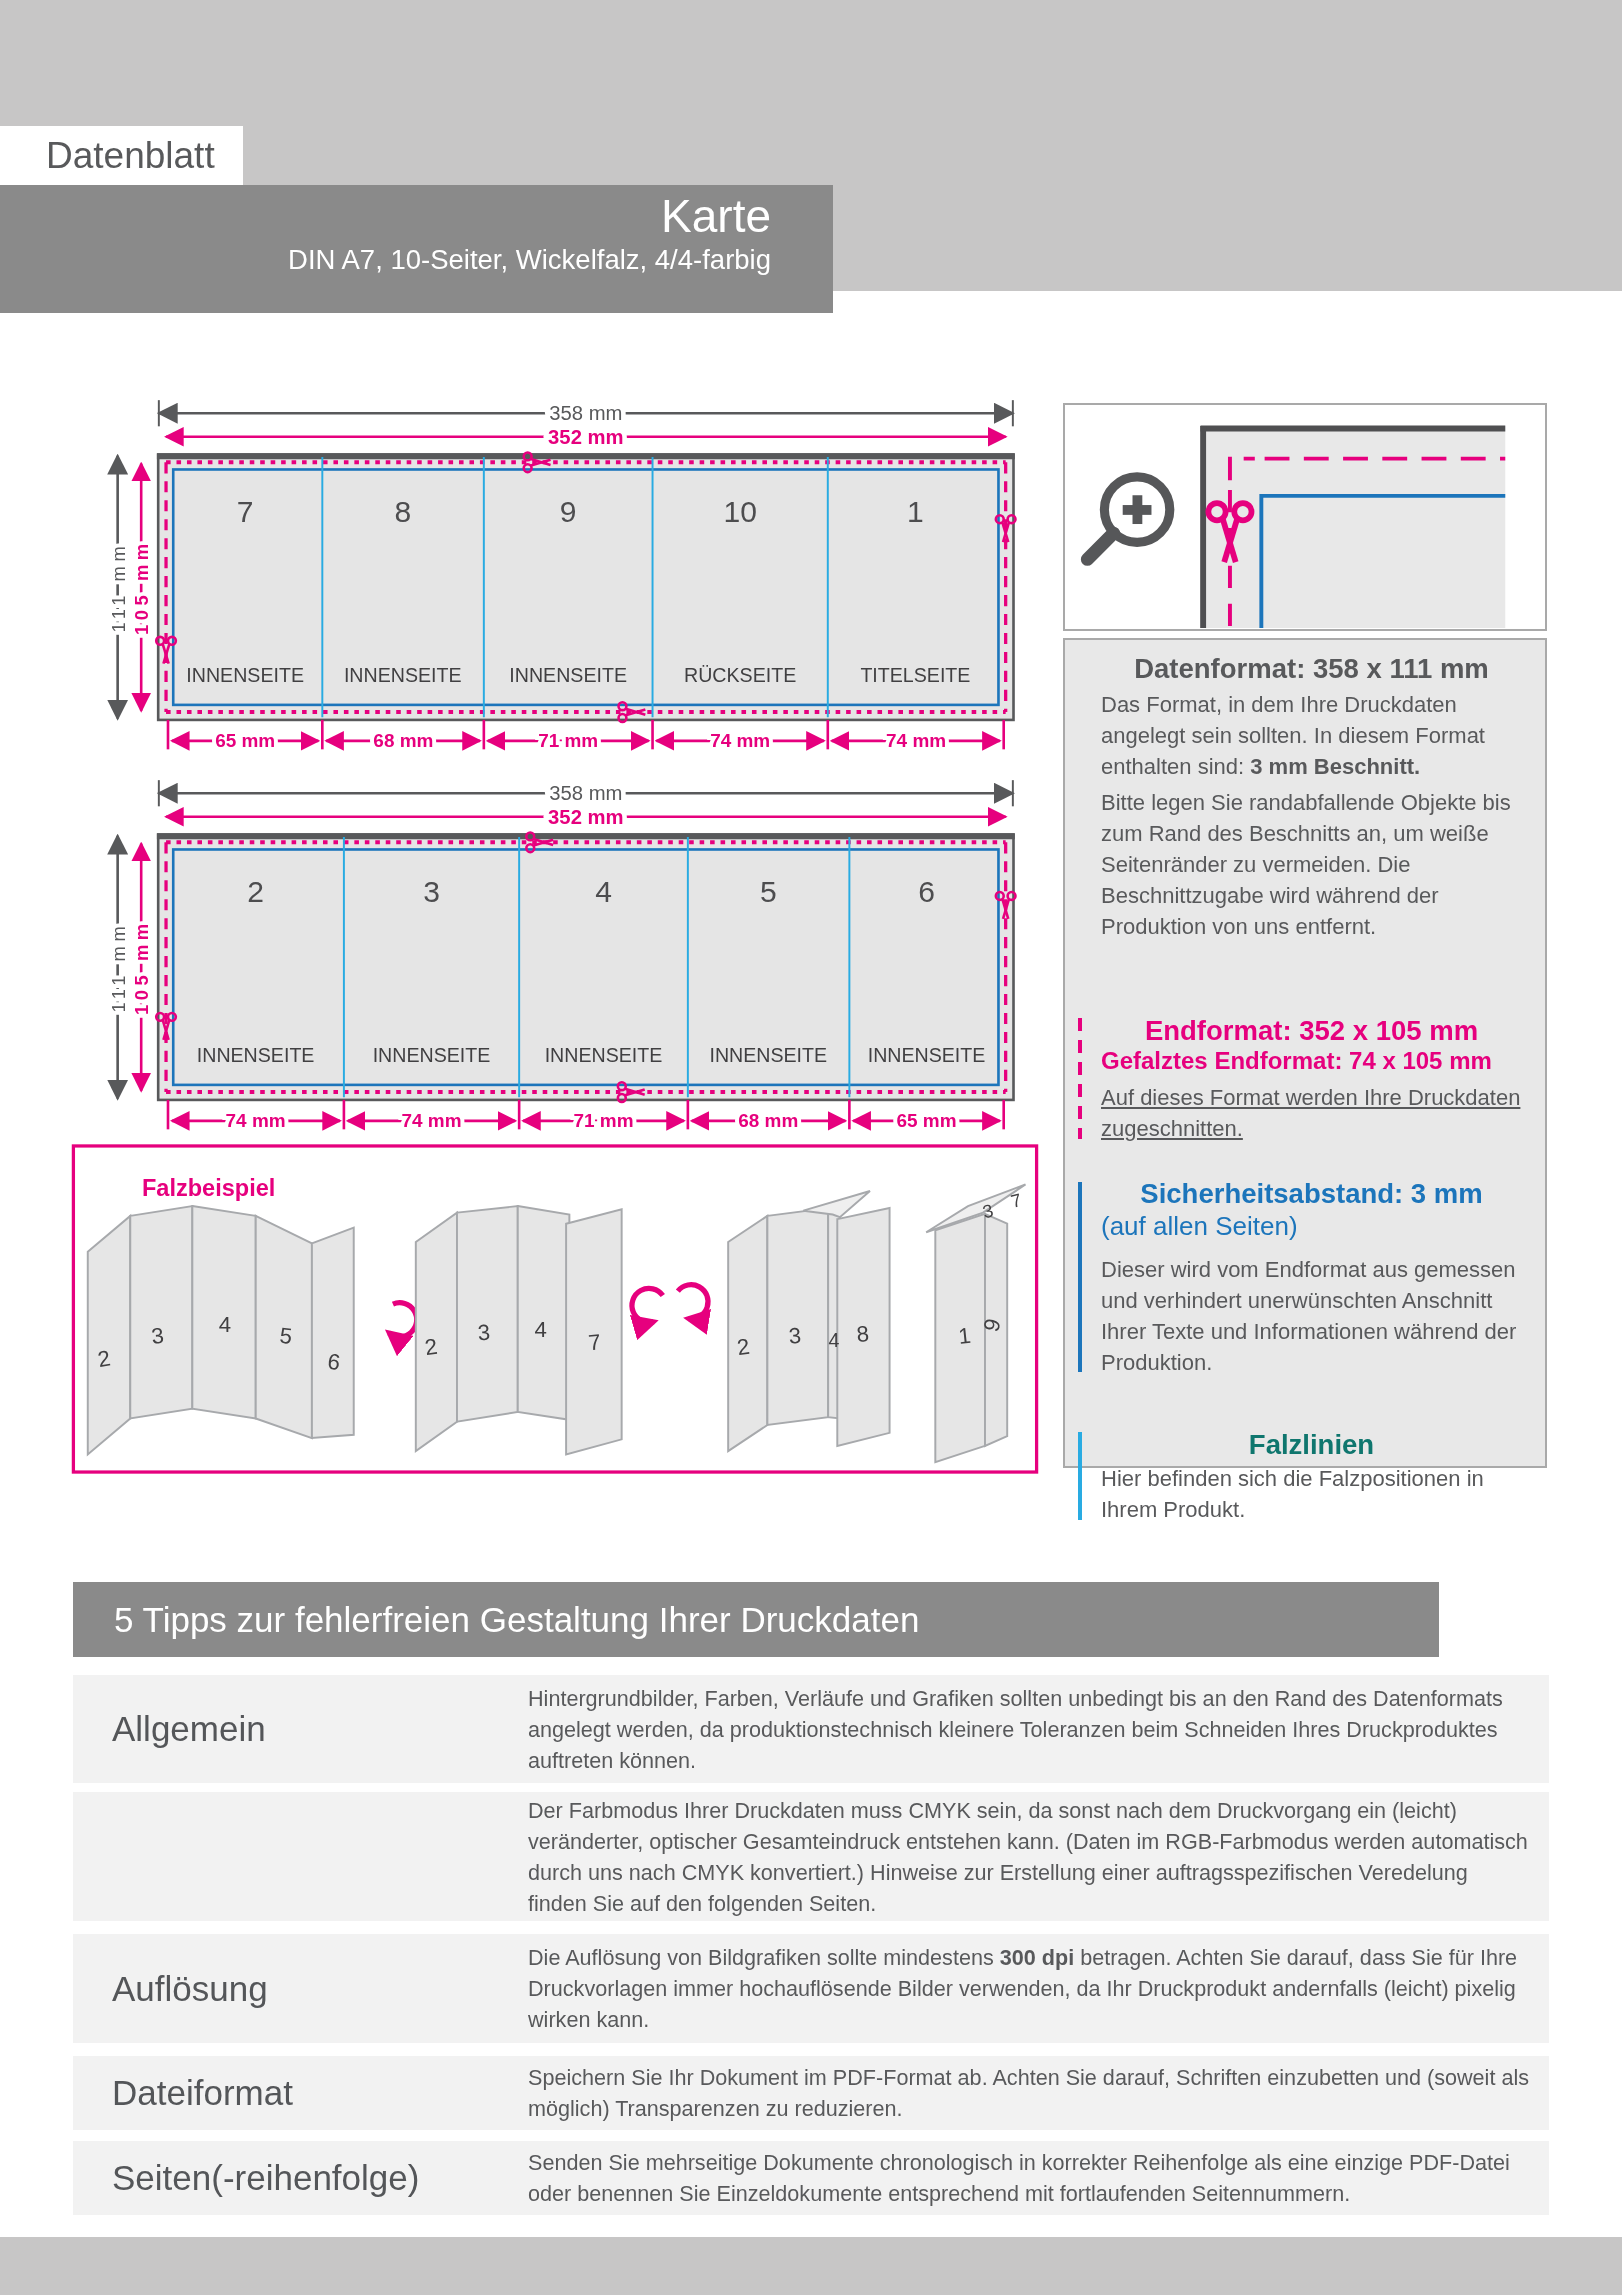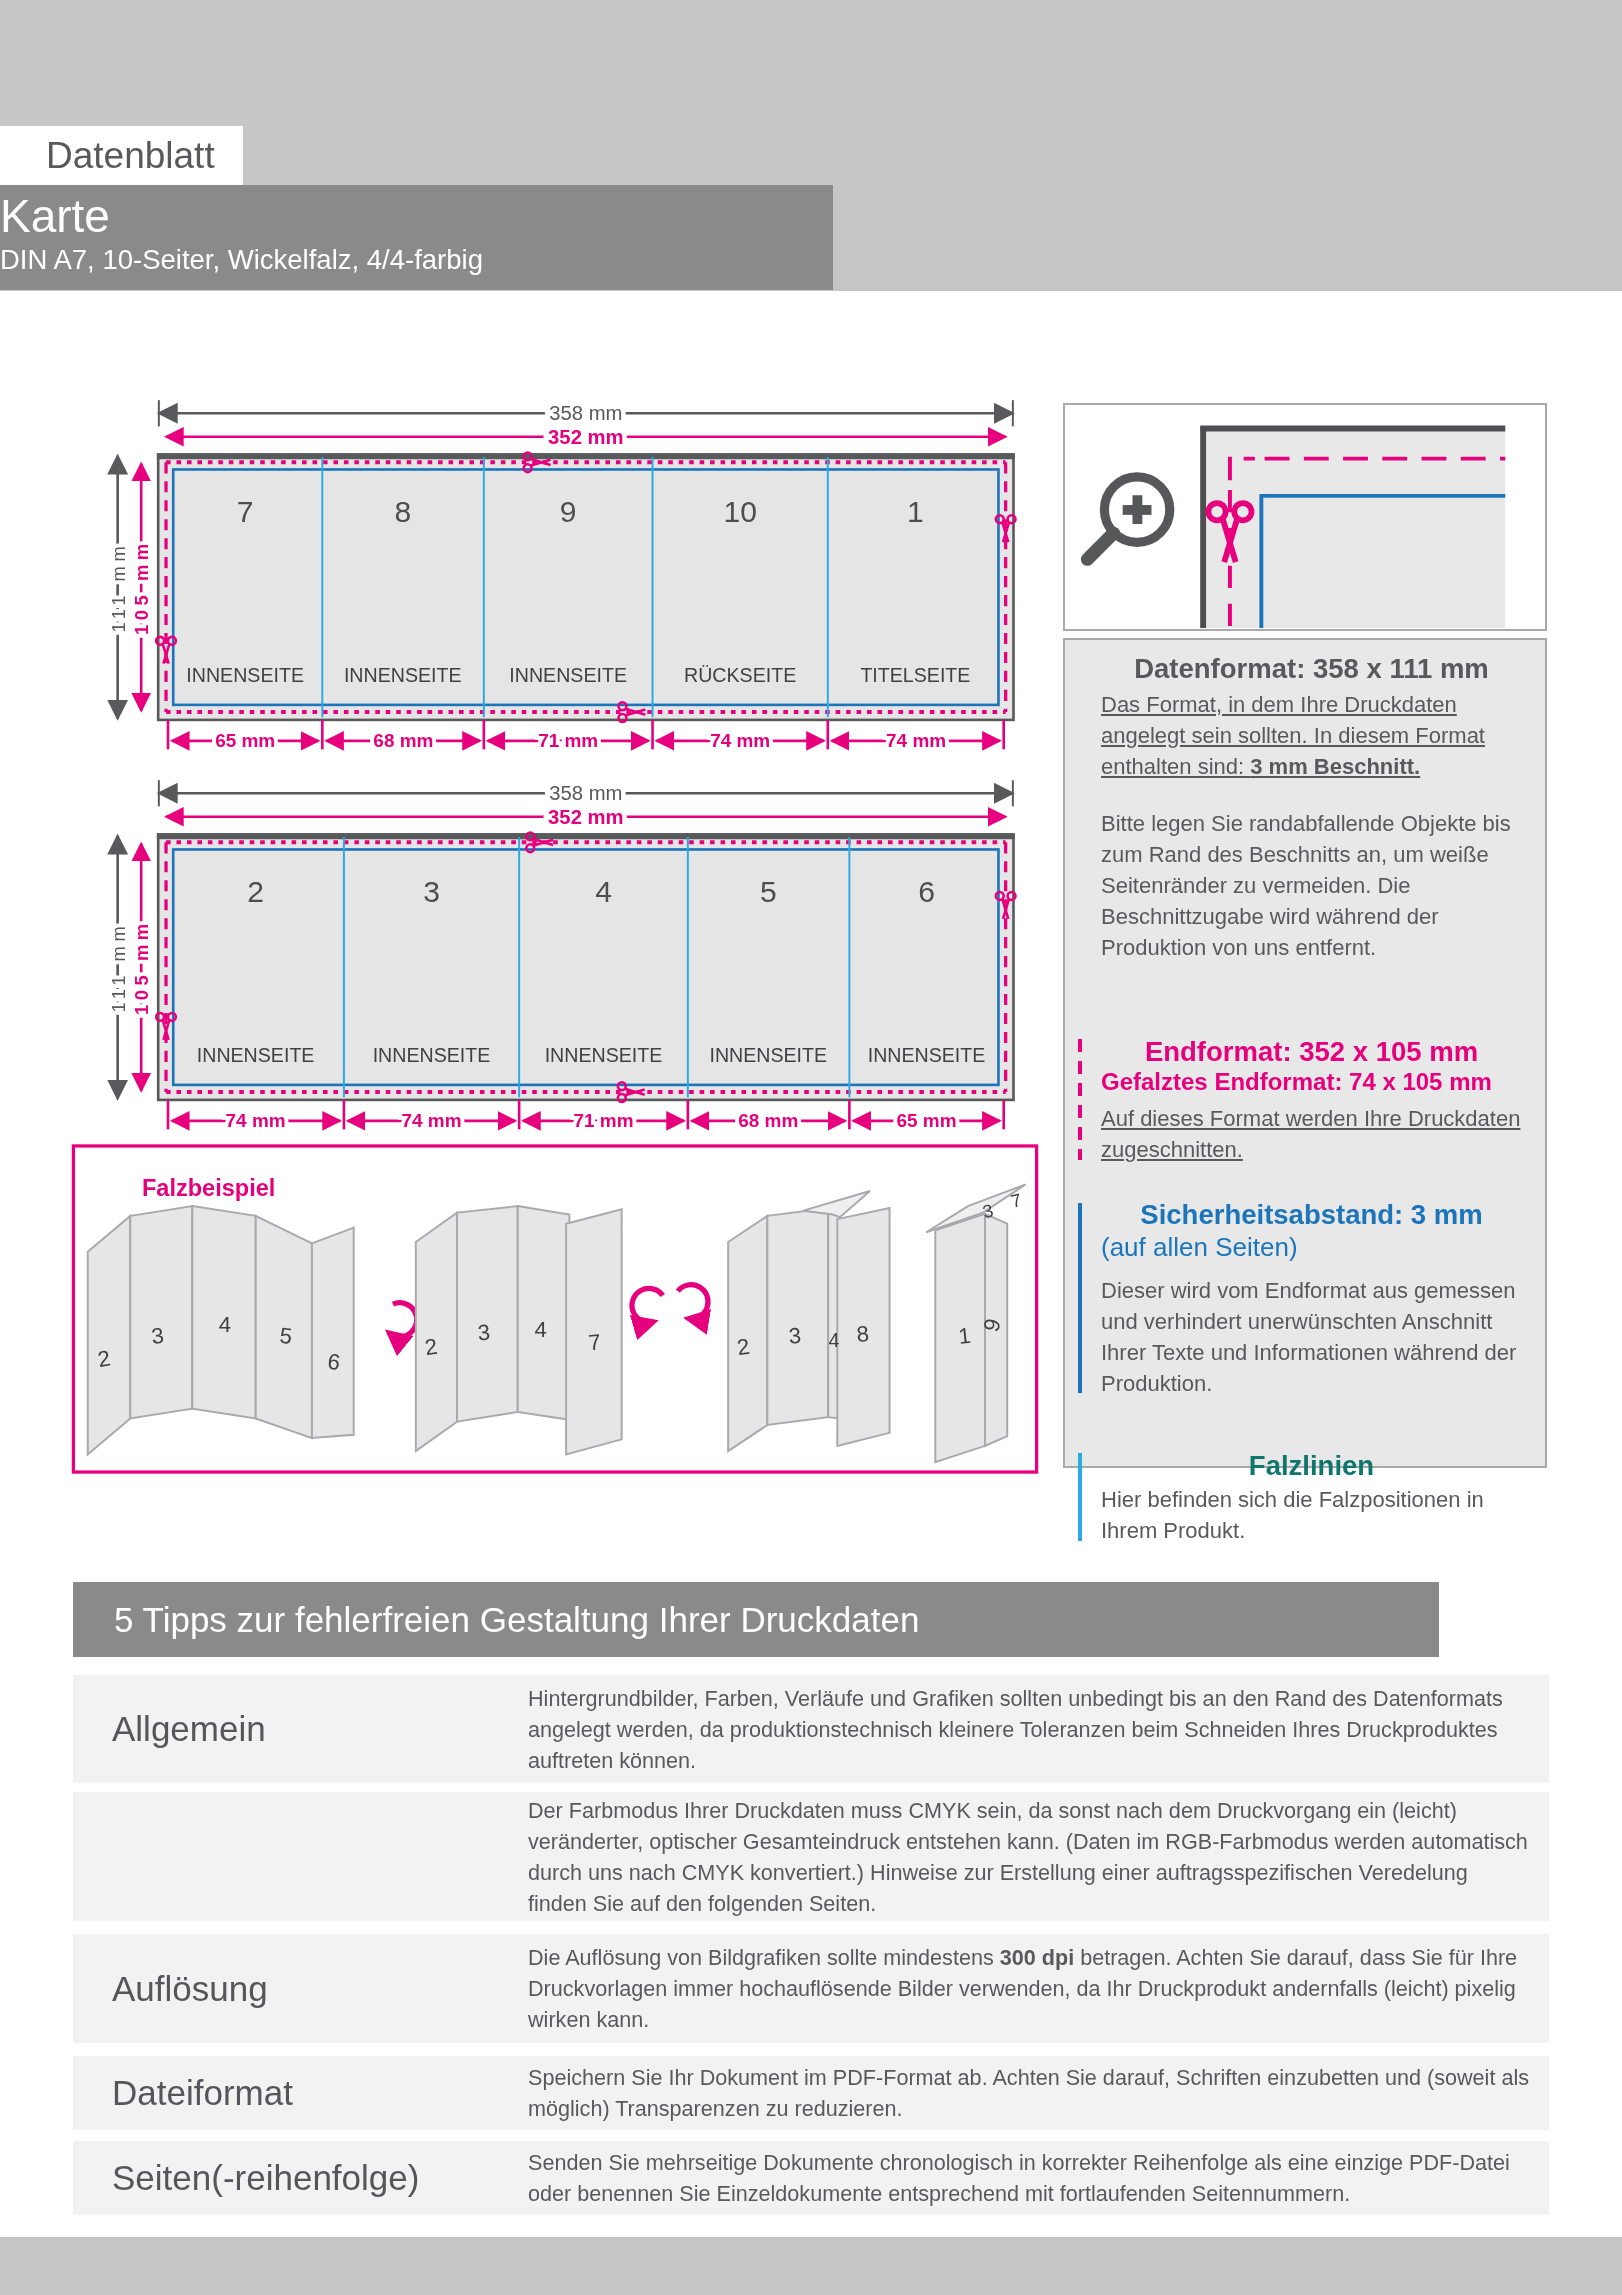--- a/index.html
+++ b/index.html
@@ -4,21 +4,21 @@
 <style>
   * { margin:0; padding:0; box-sizing:border-box; }
   html,body { background:#ffffff; }
   body { width:1623px; height:2295px; position:relative; font-family:"Liberation Sans", sans-serif; color:#58595b; }
   .abs { position:absolute; }
 
   
   .top-band { left:0; top:0; width:1623px; height:291px; background:#c7c6c6; }
   .datenblatt-box { left:0; top:126px; width:243px; height:60px; background:#ffffff; display:flex; align-items:center; padding-left:46px; }
   .datenblatt-box span { font-size:37px; color:#58595b; }
-  .banner { left:0; top:185px; width:833px; height:105px; background:#8a8a8a; display:flex; flex-direction:column; align-items:flex-start; padding:6.5px 62px 0 0; }
+  .banner { left:0; top:185px; width:833px; height:128px; background:#8a8a8a; display:flex; flex-direction:column; align-items:flex-end; padding:6.5px 62px 0 0; }
   .banner-title { color:#ffffff; font-size:46px; line-height:1.05; }
   .banner-subtitle { color:#ffffff; font-size:27.5px; line-height:1.1; margin-top:5.2px; }
 
   
   .illus-box { left:1063px; top:403px; width:484px; height:228px; background:#ffffff; border:2.6px solid #a9a9a9; }
   .info-panel { left:1063px; top:638px; width:484px; height:830px; background:#e8e8e8; border:2px solid #a9a9a9; padding:13px 23px 0 36px; }
   .info-section { position:relative; margin-left:0; }
   .hd { font-size:27.5px; font-weight:bold; line-height:1.15;text-align:center; }
   .hd-dark { color:#58595b; }
   .hd-mag { color:#e6007e; }
@@ -350,21 +350,21 @@
       <line x1="74" y1="196" x2="34" y2="236" stroke="#565759" stroke-width="20" stroke-linecap="round"></line>
       <rect x="88" y="153" width="44" height="15" fill="#565759"></rect>
       <rect x="103" y="138" width="15" height="44" fill="#565759"></rect>
     </g>
   </svg>
 </div>
 
 <div class="abs info-panel">
   <div class="info-section">
     <div class="hd hd-dark">Datenformat: 358 x 111 mm</div>
-    <p class="body-txt" style="margin-top:3.9px; margin-bottom:26px;text-decoration:underline;"><span>Das Format, in dem Ihre Druckdaten angelegt sein sollten. In diesem Format enthalten sind: </span><b>3 mm Beschnitt.</b></p>
+    <p class="body-txt" style="margin-top:3.9px; margin-bottom:5px;"><span>Das Format, in dem Ihre Druckdaten angelegt sein sollten. In diesem Format enthalten sind: </span><b>3 mm Beschnitt.</b></p>
     <p class="body-txt" style="margin-bottom:73px;">Bitte legen Sie randabfallende Objekte bis zum Rand des Beschnitts an, um weiße Seitenränder zu vermeiden. Die Beschnittzugabe wird während der Produktion von uns entfernt.</p>
   </div>
 
   <div class="info-section">
     <div class="rule rule-mag-dashed"></div>
     <div class="hd hd-mag">Endformat: 352 x 105 mm</div>
     <div class="sub-mag">Gefalztes Endformat: 74 x 105 mm</div>
     <p class="body-txt" style="margin-top:6px; margin-bottom:34px;text-decoration:underline;">Auf dieses Format werden Ihre Druckdaten zugeschnitten.</p>
   </div>
 

